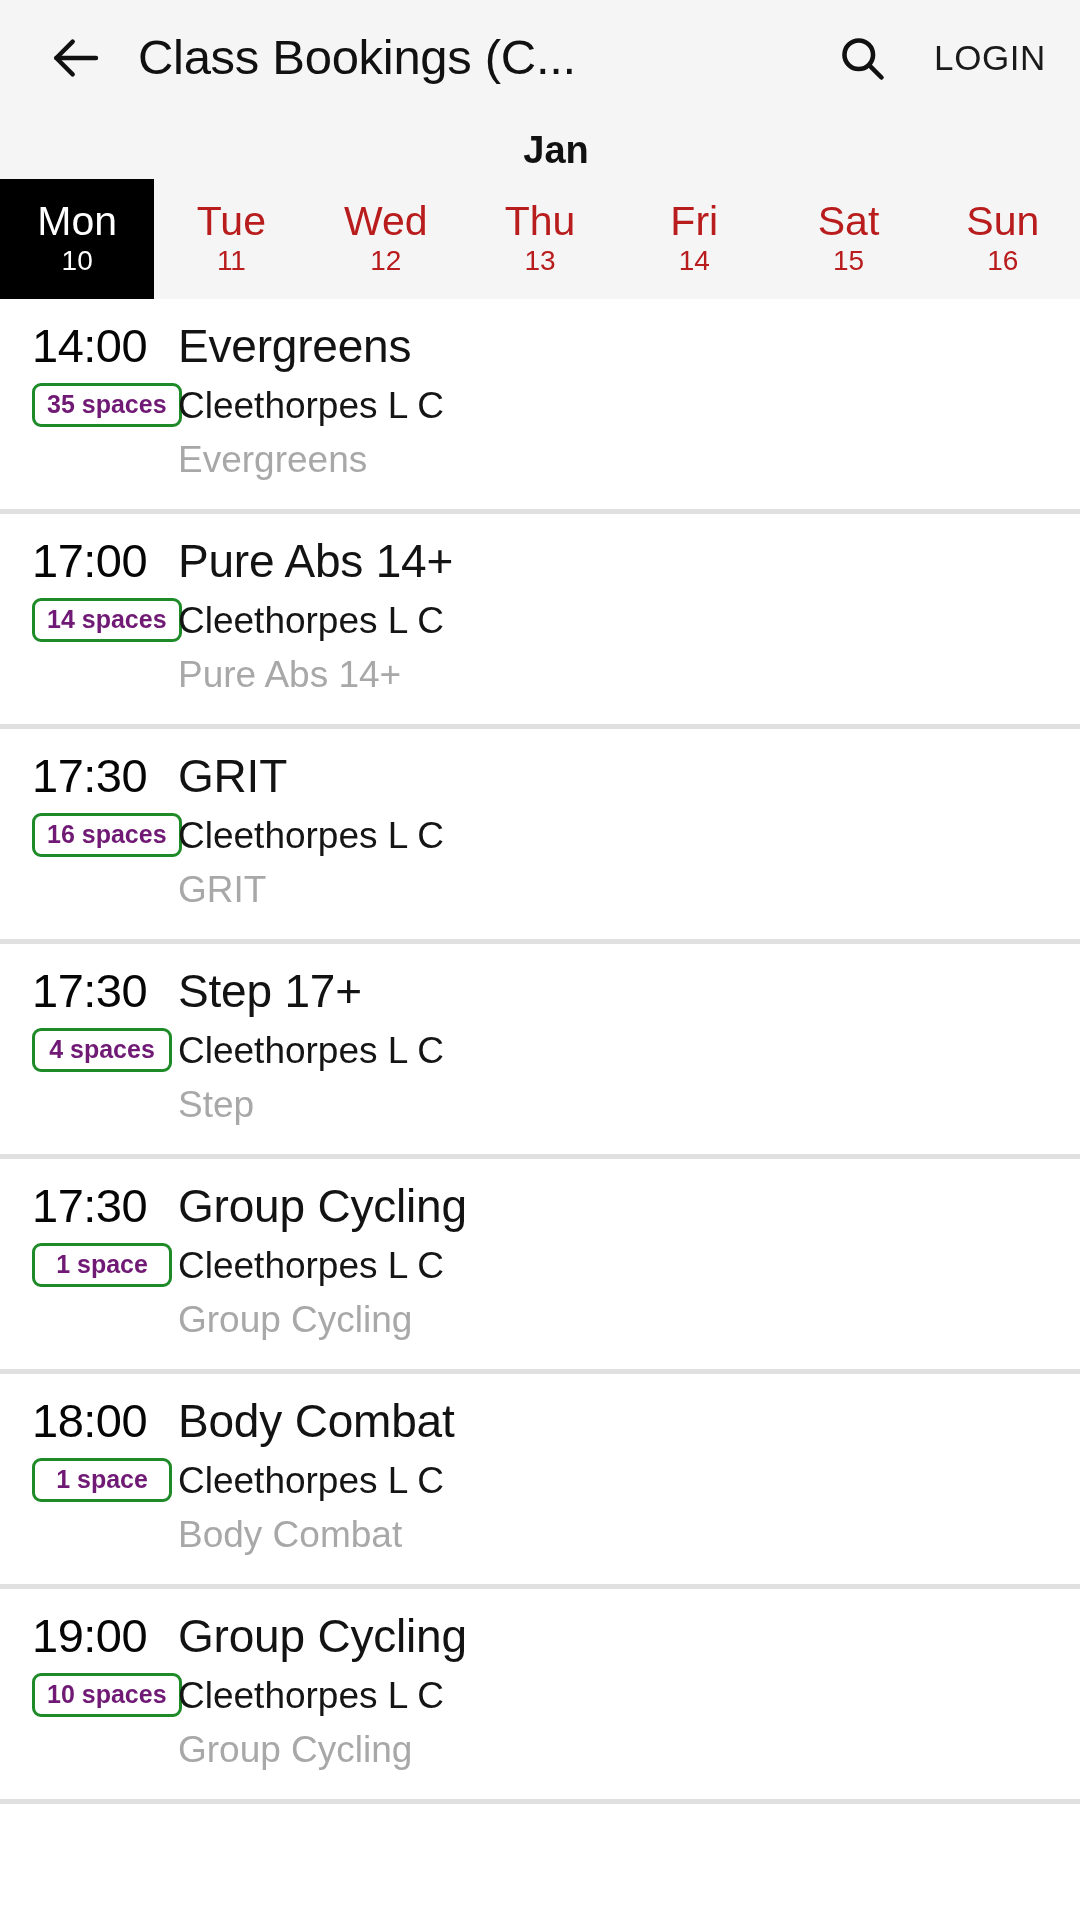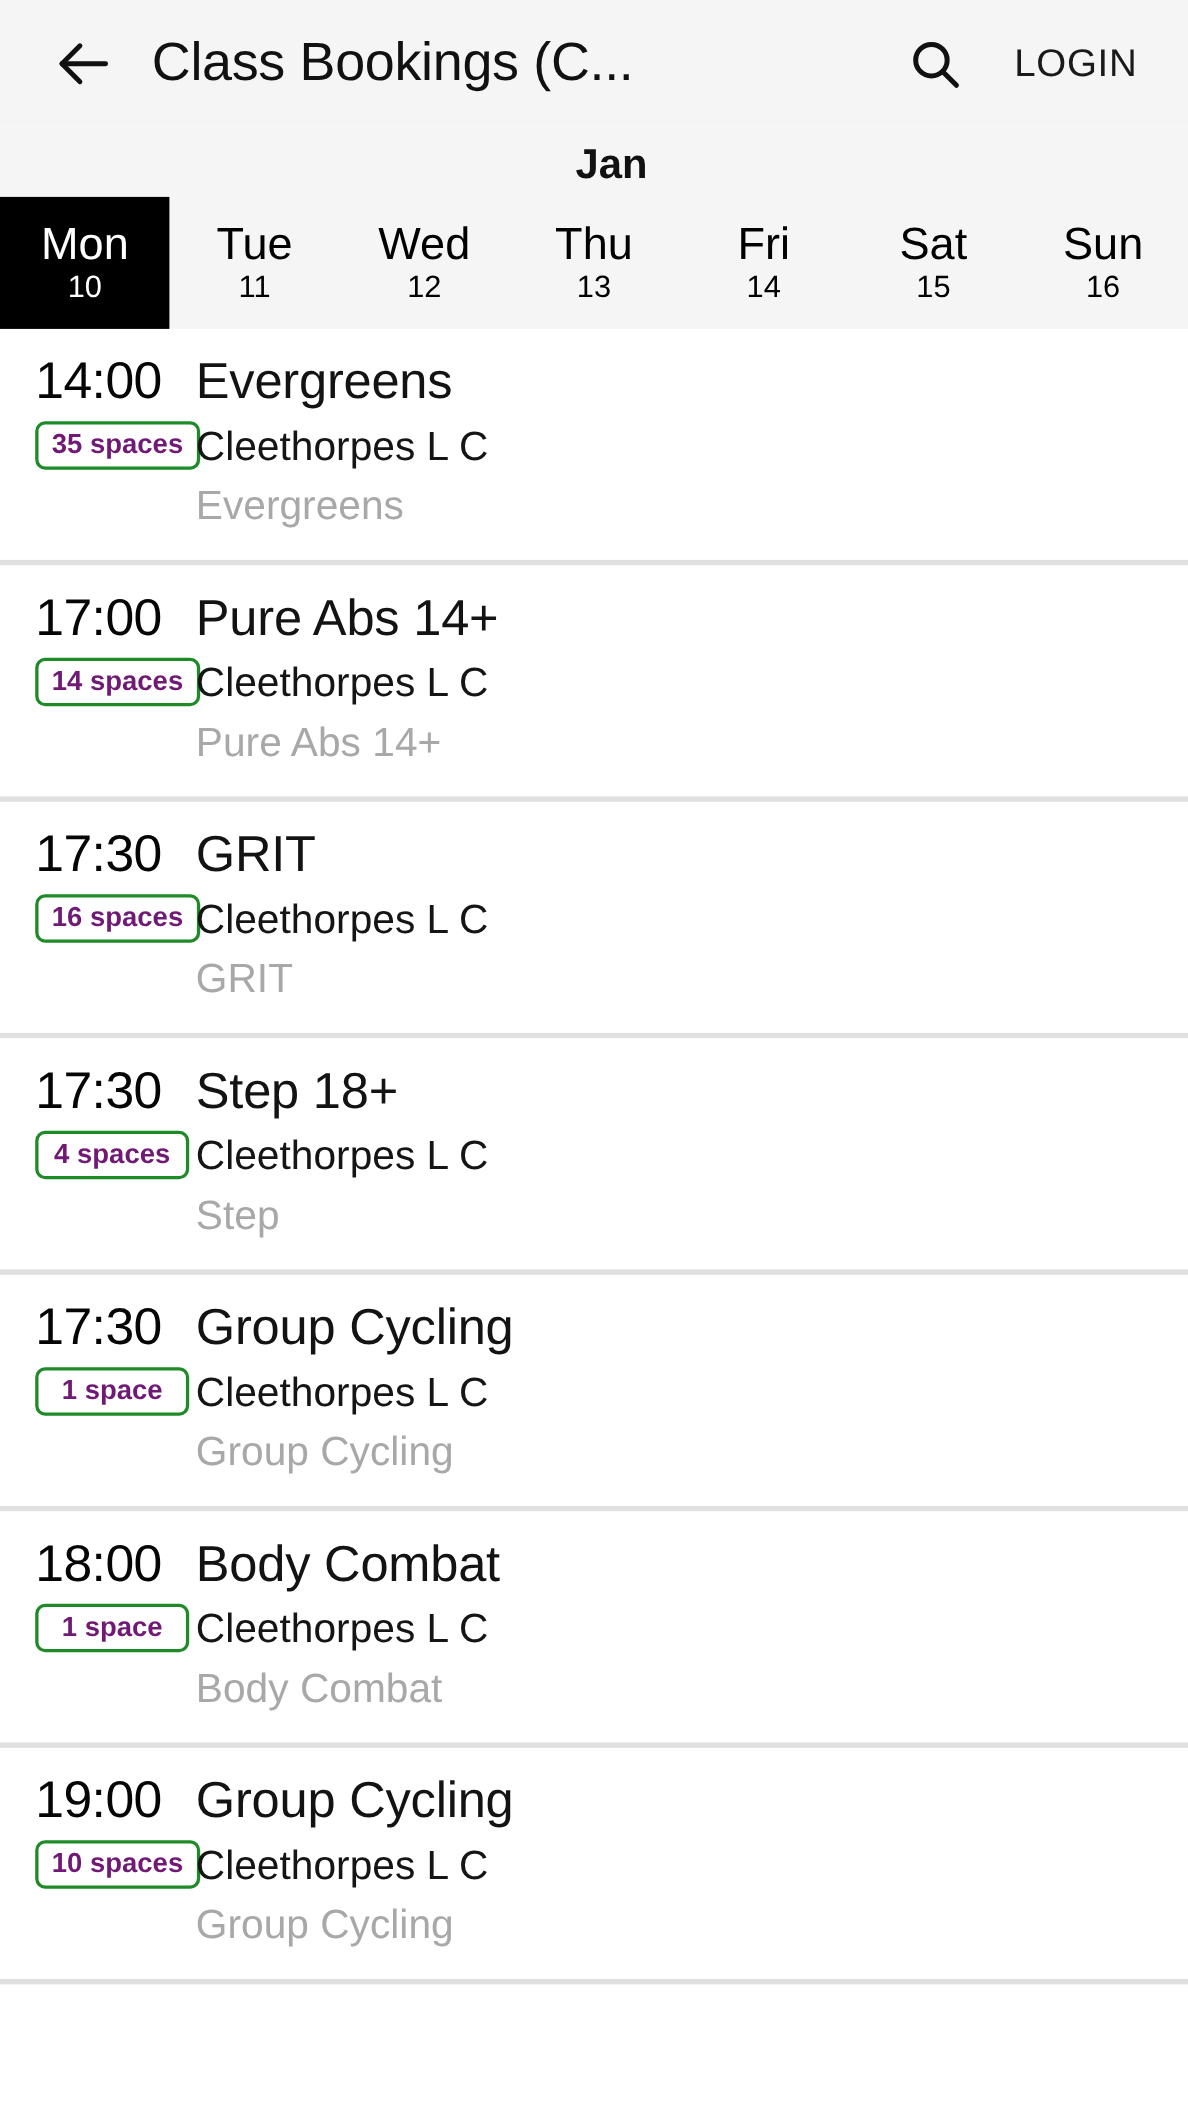--- a/index.html
+++ b/index.html
@@ -20,21 +20,21 @@
     background: #ffffff;
   }
 
   
   .appbar {
     position: relative;
     height: 115px;
     background: #f5f5f5;
     display: flex;
     align-items: center;
-    padding: 0 12px 0 40px;
+    padding: 0 0 0 40px;
     box-sizing: border-box;
   }
 
   .back-btn {
     width: 70px;
     height: 70px;
     display: flex;
     align-items: center;
     justify-content: center;
     flex: 0 0 auto;
@@ -98,21 +98,21 @@
     height: 120px;
     align-items: stretch;
   }
   .day-cell {
     flex: 1 1 0;
     display: flex;
     flex-direction: column;
     align-items: center;
     justify-content: center;
     cursor: pointer;
-    color: #000000;
+    color: #b91c1c;
   }
   .day-cell.selected {
     background: #000000;
     color: #ffffff;
   }
   .day-name {
     font-size: 41px;
     line-height: 1.05;
     font-weight: 400;
   }
@@ -279,21 +279,21 @@
         <div class="row-left"><div class="row-time">17:30</div><div class="spaces-badge">16 spaces</div></div>
         <div class="row-right">
           <div class="class-title">GRIT</div>
           <div class="class-venue">Cleethorpes L C</div>
           <div class="class-sub">GRIT</div>
         </div>
       </div>
       <div class="class-row">
         <div class="row-left"><div class="row-time">17:30</div><div class="spaces-badge">4 spaces</div></div>
         <div class="row-right">
-          <div class="class-title">Step 18+</div>
+          <div class="class-title">Step 17+</div>
           <div class="class-venue">Cleethorpes L C</div>
           <div class="class-sub">Step</div>
         </div>
       </div>
       <div class="class-row">
         <div class="row-left"><div class="row-time">17:30</div><div class="spaces-badge">1 space</div></div>
         <div class="row-right">
           <div class="class-title">Group Cycling</div>
           <div class="class-venue">Cleethorpes L C</div>
           <div class="class-sub">Group Cycling</div>

